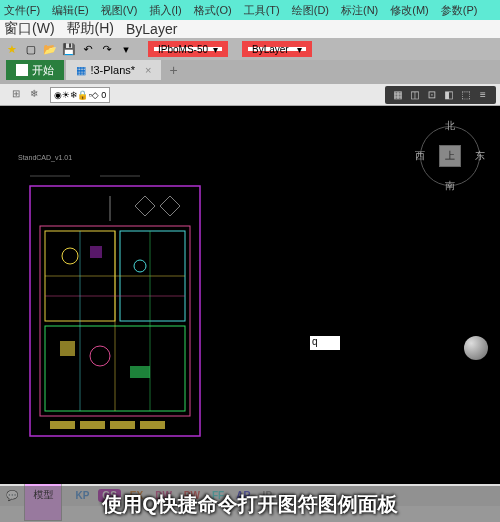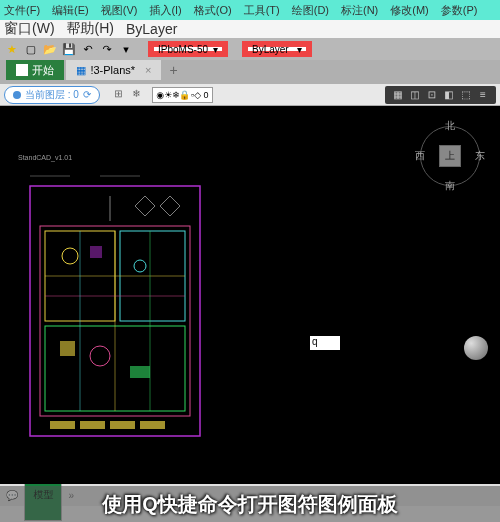--- a/index.html
+++ b/index.html
@@ -34,21 +34,21 @@
 .compass .cube{position:absolute;left:24px;top:24px;width:22px;height:22px;background:#888;color:#222;font-size:10px;display:flex;align-items:center;justify-content:center;border:1px solid #666}
 .compass .lbl{position:absolute;font-size:10px;color:#aaa}
 .compass .n{left:30px;top:-2px}
 .compass .s{left:30px;bottom:-2px}
 .compass .e{right:0;top:28px}
 .compass .w{left:0;top:28px}
 .navball{position:absolute;right:12px;top:230px;width:24px;height:24px;background:radial-gradient(circle at 30% 30%,#ddd,#666);border-radius:50%}
 .cmdbox{position:absolute;left:310px;top:230px;width:30px;height:14px;background:#fff;font-size:10px;padding:0 2px;color:#000}
 .drawlabel{position:absolute;left:18px;top:48px;font-size:7px;color:#999}
 .bottombar{background:#e0e0e0;height:22px;display:flex;align-items:center;padding:0 6px;gap:2px;font-size:10px}
-.bottombar .mtab{background:#15803d;padding:18px 8px;border:1px solid #aaa;font-size:10px}
+.bottombar .mtab{background:#f0abfc;padding:18px 8px;border:1px solid #aaa;font-size:10px}
 .bottombar .taglist{display:flex;gap:6px;margin-left:8px}
 .bottombar .tag{font-size:10px;font-weight:bold;padding:1px 3px}
 .caption{position:absolute;bottom:0;left:0;right:0;height:36px;background:rgba(80,80,80,0.55);display:flex;align-items:center;justify-content:center}
 .caption span{color:#fff;font-size:20px;font-weight:bold;text-shadow:1px 1px 3px #000,-1px -1px 3px #000}
 .star{color:#e8b800}
 </style>
 </head>
 <body>
 
 <div class="menubar">
@@ -96,25 +96,20 @@
   </div>
   <div class="tab-file">
     <span class="icon">▦</span>
     <span>!3-Plans*</span>
     <span style="margin-left:6px;color:#888">×</span>
   </div>
   <div class="tab-plus">+</div>
 </div>
 
 <div class="subbar">
-  <div class="layer-pill">
-    <span class="dot"></span>
-    <span>当前图层 : 0</span>
-    <span style="color:#4a90d9">⟳</span>
-  </div>
   <div class="icons">
     <div class="licon">⊞</div>
     <div class="licon">❄</div>
   </div>
   <div class="layerdd">◉☀❄🔒▫◇ 0</div>
   <div class="right-icons">
     <div class="ricon">▦</div>
     <div class="ricon">◫</div>
     <div class="ricon">⊡</div>
     <div class="ricon">◧</div>
@@ -162,18 +157,28 @@
     <div class="lbl e">东</div>
     <div class="lbl w">西</div>
   </div>
   <div class="navball"></div>
   <div class="cmdbox">q</div>
 </div>
 
 <div class="bottombar">
   <span style="color:#4a90d9;margin-right:4px">💬</span>
   <div class="mtab">模型</div>
+  <div class="taglist" id="taglist">
+      <span class="tag" style="color: rgb(74, 144, 217);">KP</span>
+      <span class="tag" style="color: rgb(255, 255, 255); background: rgb(176, 48, 176); border-radius: 3px; padding: 1px 4px;">GS</span>
+      <span class="tag" style="color: rgb(217, 128, 48);">EX</span>
+      <span class="tag" style="color: rgb(217, 74, 144);">DW</span>
+      <span class="tag" style="color: rgb(217, 74, 74);">PW</span>
+      <span class="tag" style="color: rgb(74, 217, 217);">FF</span>
+      <span class="tag" style="color: rgb(74, 74, 217);">AR</span>
+      <span class="tag" style="color: rgb(136, 136, 136);">IP</span>
+    </div>
   <span style="margin-left:4px;color:#666">»</span>
 </div>
 
 <div class="caption">
   <span>使用Q快捷命令打开图符图例面板</span>
 </div>
 
 </body></html>

